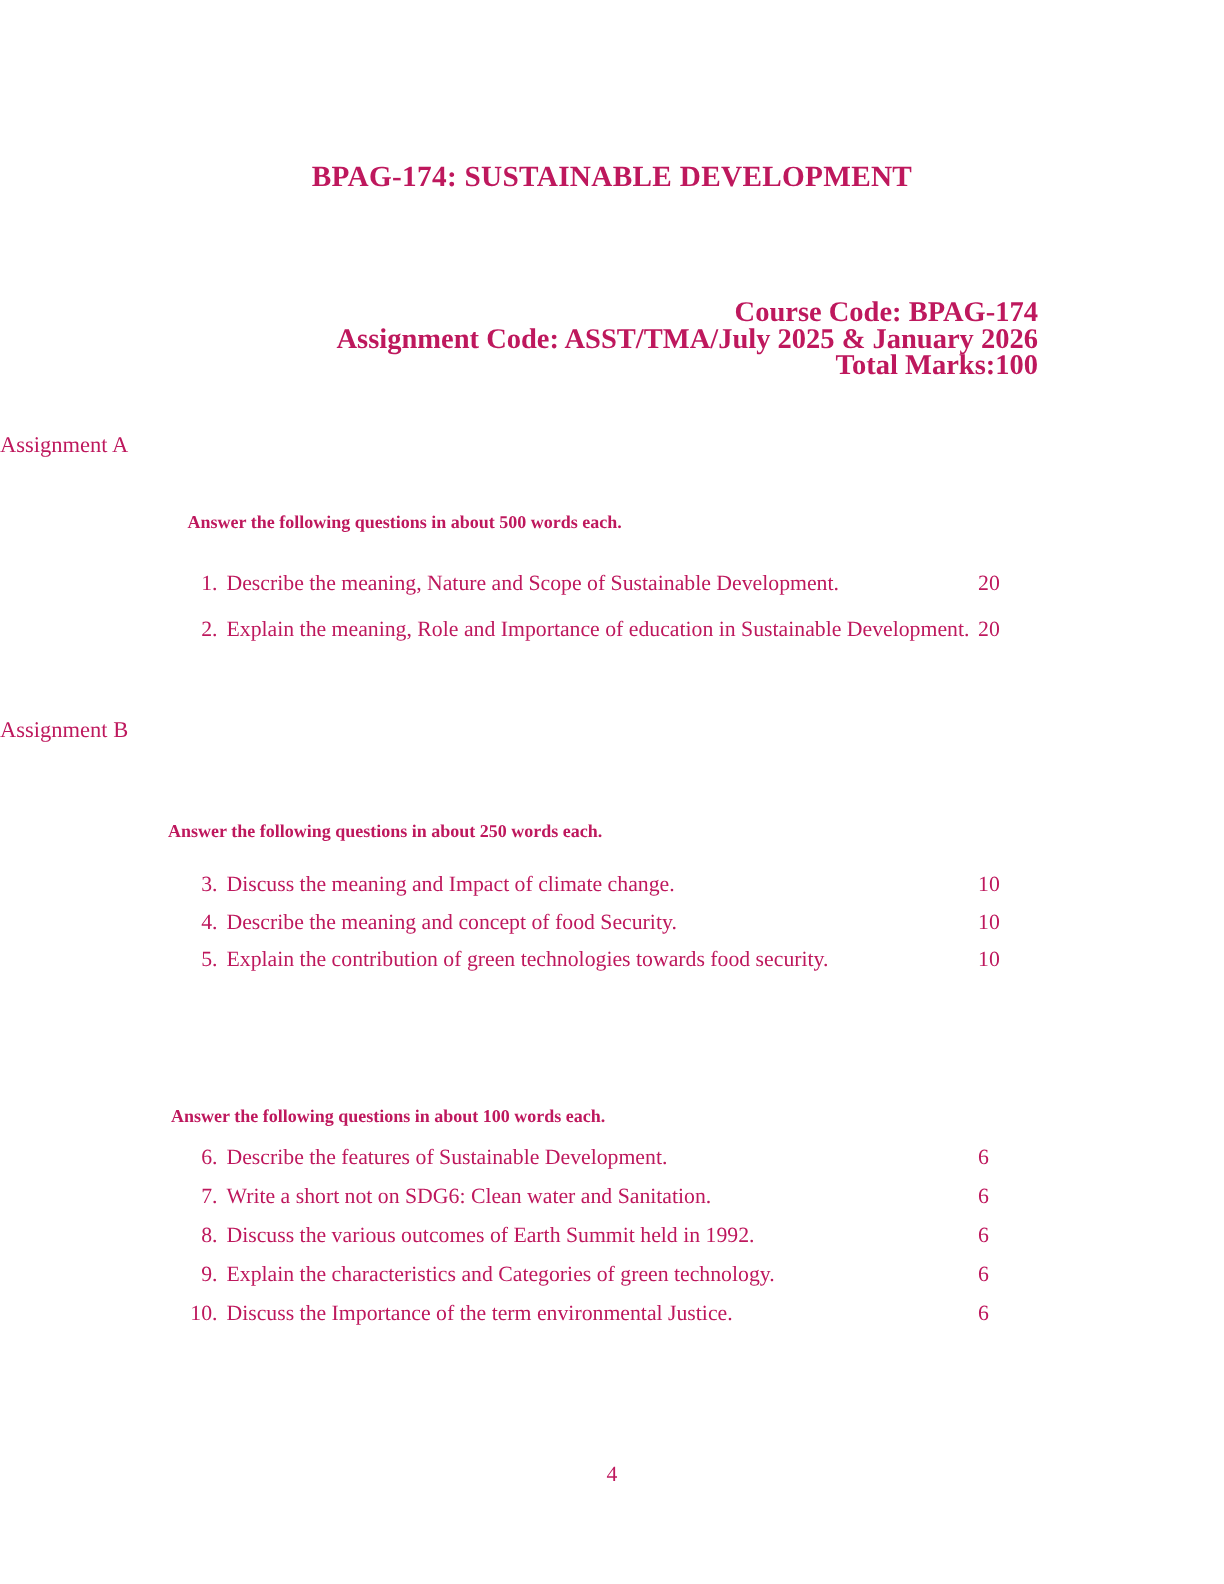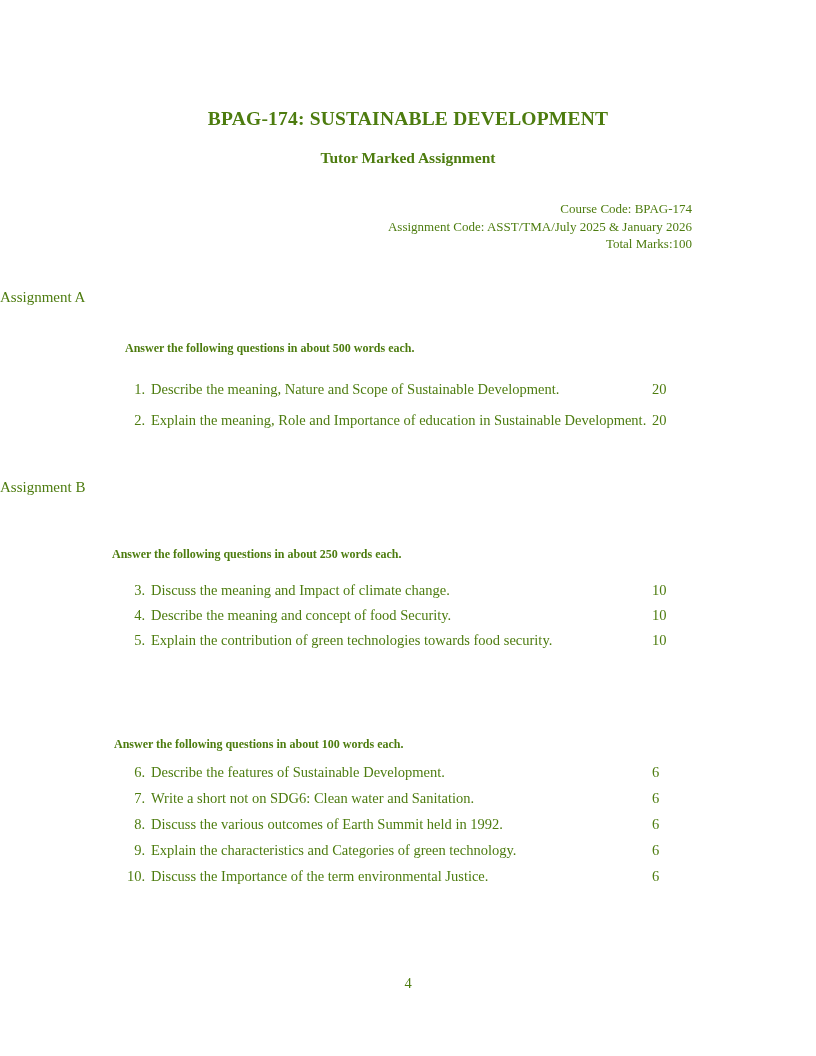--- a/index.html
+++ b/index.html
@@ -7,21 +7,21 @@
     margin: 0;
     padding: 0;
     background: #ffffff;
   }
   .page {
     position: relative;
     width: 816px;
     height: 1056px;
     background: #ffffff;
     font-family: "Liberation Serif", "DejaVu Serif", serif;
-    color: #4d7c0f;
+    color: #be185d;
     overflow: hidden;
     box-sizing: border-box;
   }
 
   
   .doc-title {
     position: absolute;
     top: 108px;
     left: 0;
     width: 816px;
@@ -40,22 +40,22 @@
     font-weight: bold;
   }
 
   
   .meta-block {
     position: absolute;
     top: 200px;
     left: 120px;
     width: 572px;
     text-align: right;
-    font-size: 13px;
-    font-weight: normal;
+    font-size: 19px;
+    font-weight: bold;
     line-height: 17.5px;
   }
   .meta-block div { white-space: nowrap; }
 
   
   .section-heading {
     position: absolute;
     font-size: 15px;
     font-weight: normal;
     text-align: left;
@@ -125,21 +125,20 @@
     text-align: center;
     font-size: 14.5px;
   }
 </style>
 </head>
 <body>
 
 <div class="page">
 
   <div class="doc-title">BPAG-174: SUSTAINABLE DEVELOPMENT</div>
-  <div class="doc-subtitle">Tutor Marked Assignment</div>
 
   <div class="meta-block">
     <div>Course Code: BPAG-174</div>
     <div>Assignment Code: ASST/TMA/July 2025 &amp; January 2026</div>
     <div>Total Marks:100</div>
   </div>
 
   <div class="section-heading sec-a">Assignment A</div>
   <div class="instruction instr-a">Answer the following questions in about 500 words each.</div>
   <div class="qlist list-a">

